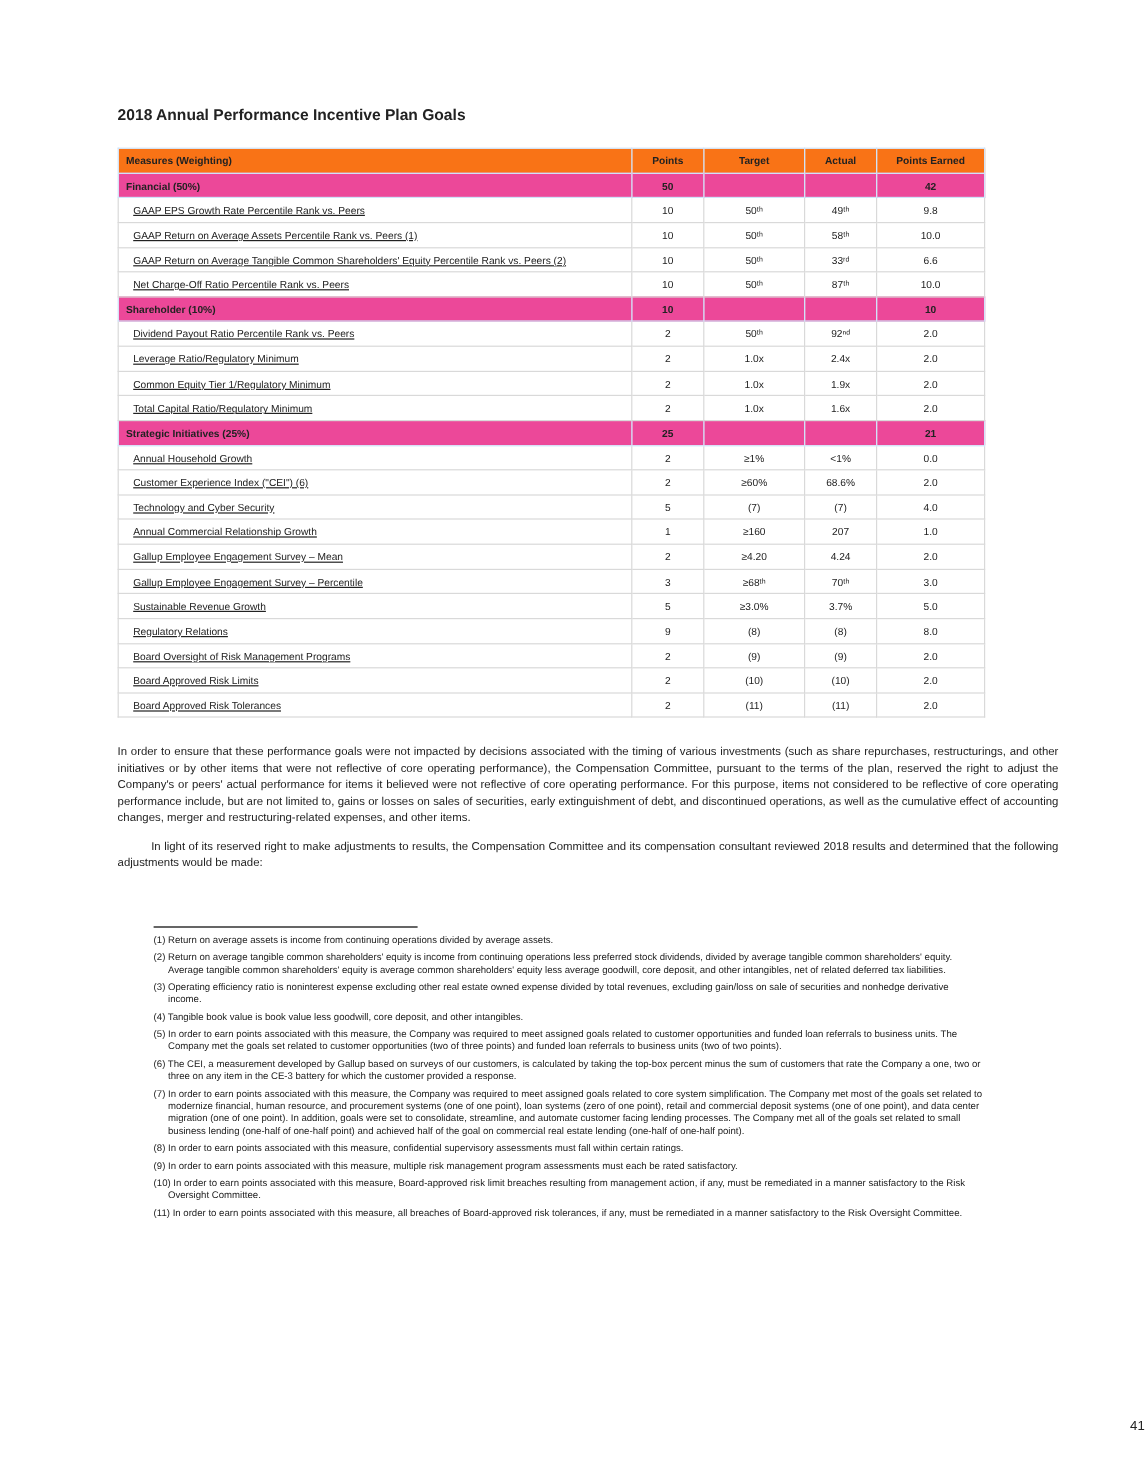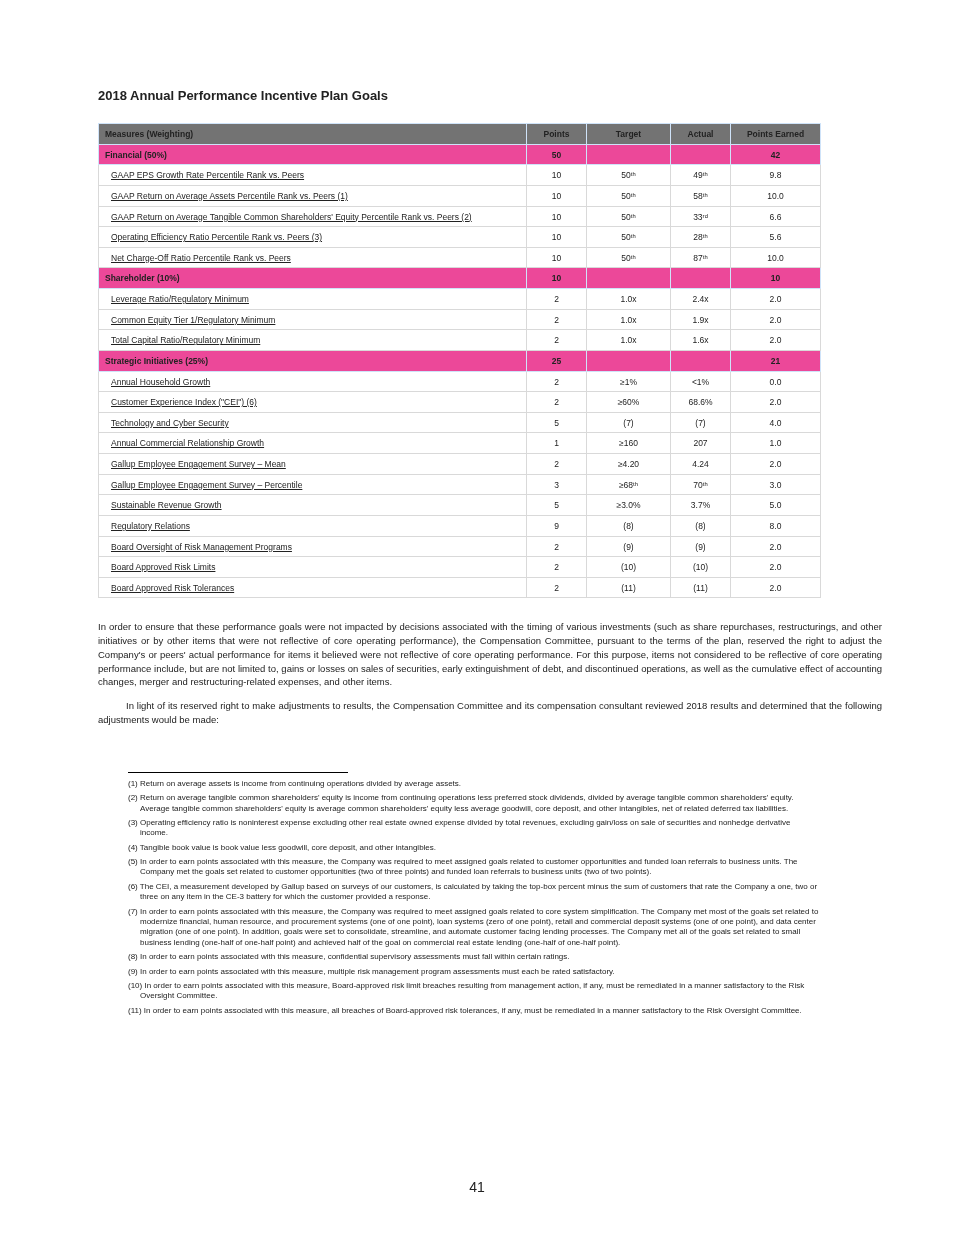--- a/index.html
+++ b/index.html
@@ -31,21 +31,21 @@
   col.c-targ { width: 84px; }
   col.c-act  { width: 60px; }
   col.c-earn { width: 90px; }
   td, th {
     padding: 5px 6px 4px 6px;
     vertical-align: top;
     font-size: 8.5px;
     line-height: 1.25;
   }
   .hdr td {
-    background: #737373;
+    background: #f97316;
     border-top: 1px solid #cfe3f9;
     border-left: 1px solid #cfe3f9;
     border-right: 1px solid #cfe3f9;
     font-weight: bold;
   }
   .hdr td:last-child { border-right: 1px solid #cfe3f9; }
   .sec td {
     background: #ec4899;
     border: 1px solid #cfe3f9;
     font-weight: bold;
@@ -68,22 +68,22 @@
   .fn {
     font-size: 8px;
     line-height: 1.3;
     margin: 0 0 4px 30px;
     padding-left: 12px;
     text-indent: -12px;
   }
   .page-num {
     position: absolute;
     bottom: 40px; left: 0; right: 0;
-    text-align: center;
-    font-size: 14px;
+    text-align: right;
+    font-size: 11px;
   }
   .para {
     font-size: 9.5px;
     line-height: 1.45;
     margin-bottom: 10px;
     text-align: justify;
   }
   .para:first-of-type { text-indent: 28px; }
 </style>
 </head>
@@ -132,41 +132,41 @@
           <td class="num">10.0</td>
         </tr>
       <tr class="row">
           <td>GAAP Return on Average Tangible Common Shareholders' Equity Percentile Rank vs. Peers (2)</td>
           <td class="num">10</td>
           <td class="num">50ᵗʰ</td>
           <td class="num">33ʳᵈ</td>
           <td class="num">6.6</td>
         </tr>
       <tr class="row">
-          <td>Operating Efficiency Ratio Percentile Rank vs. Peers (3)</td>
-          <td class="num">10</td>
-          <td class="num">50ᵗʰ</td>
-          <td class="num">28ᵗʰ</td>
-          <td class="num">5.6</td>
-        </tr>
-      <tr class="row">
           <td>Net Charge-Off Ratio Percentile Rank vs. Peers</td>
           <td class="num">10</td>
           <td class="num">50ᵗʰ</td>
           <td class="num">87ᵗʰ</td>
           <td class="num">10.0</td>
         </tr>
 
       <tr class="sec">
         <td>Shareholder (10%)</td>
         <td class="num">10</td>
         <td></td>
           <td></td>
         <td class="num">10</td>
       </tr>
+      <tr class="row">
+          <td>Dividend Payout Ratio Percentile Rank vs. Peers</td>
+          <td class="num">2</td>
+          <td class="num">50ᵗʰ</td>
+          <td class="num">92ⁿᵈ</td>
+          <td class="num">2.0</td>
+        </tr>
       <tr class="row">
           <td>Leverage Ratio/Regulatory Minimum</td>
           <td class="num">2</td>
           <td class="num">1.0x</td>
           <td class="num">2.4x</td>
           <td class="num">2.0</td>
         </tr>
       <tr class="row">
           <td>Common Equity Tier 1/Regulatory Minimum</td>
           <td class="num">2</td>

